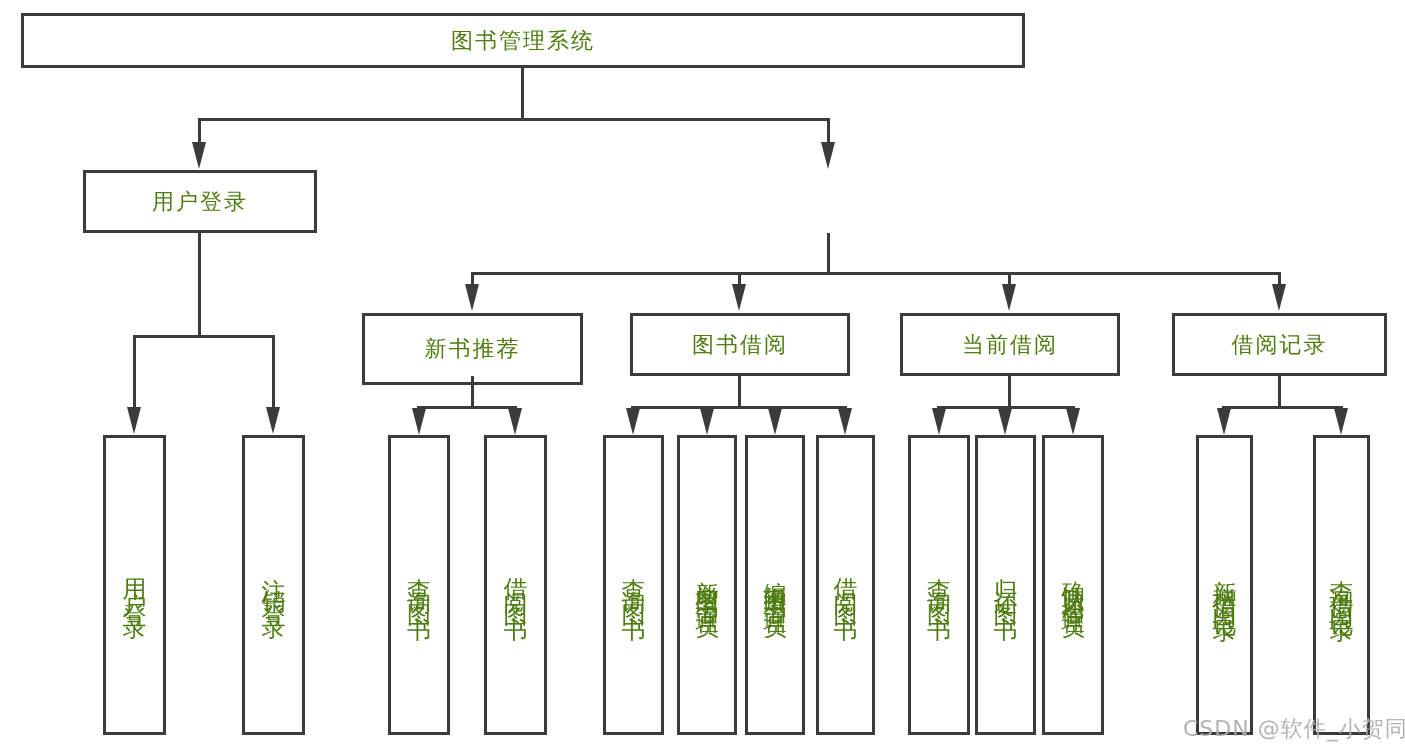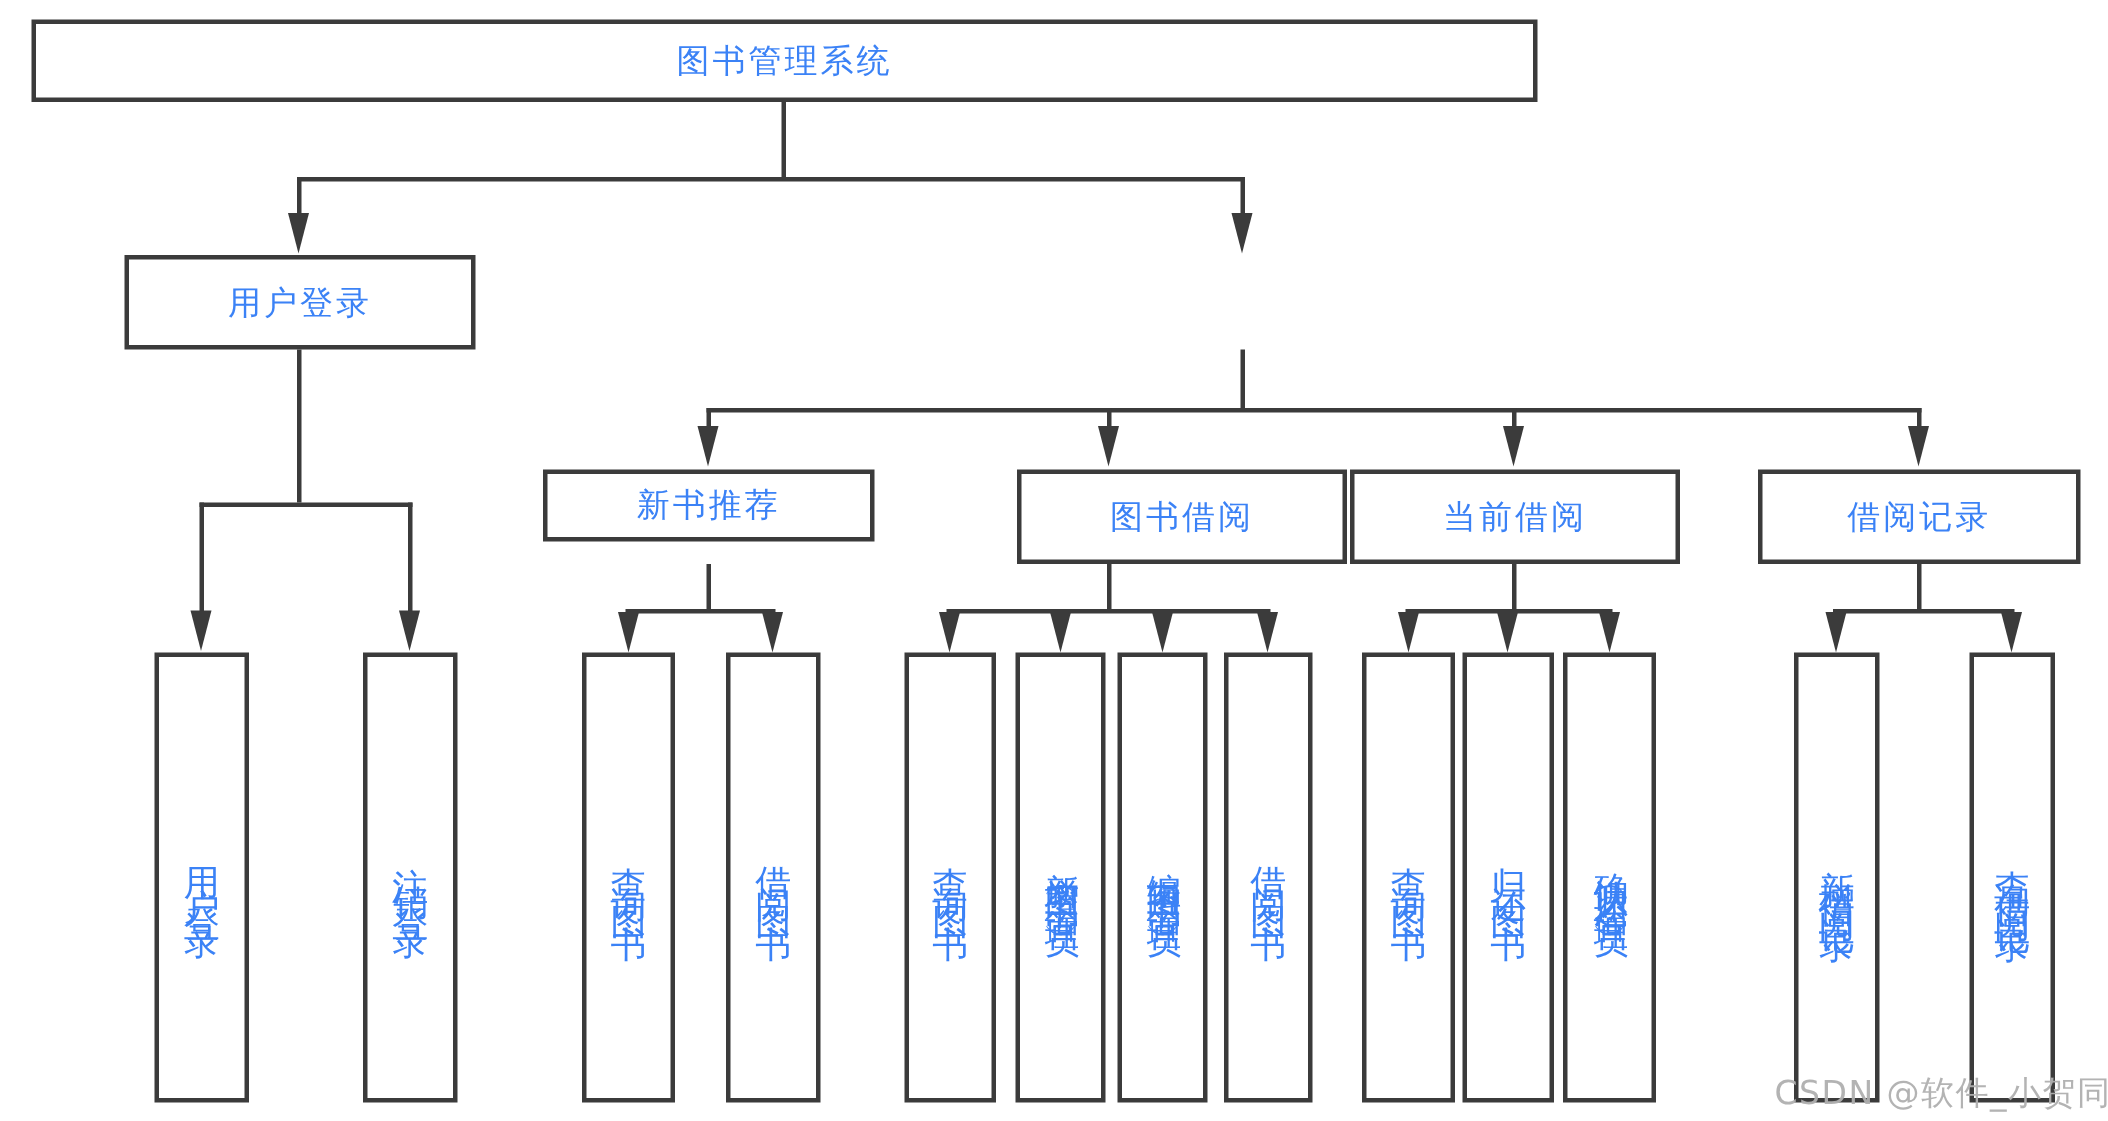--- a/index.html
+++ b/index.html
@@ -11,21 +11,21 @@
     overflow:hidden;
   }
   .box{
     position:absolute;
     background:#ffffff;
     border:3px solid #3b3b3b;
     box-sizing:border-box;
     display:flex;
     align-items:center;
     justify-content:center;
-    color:#3b82f6;
+    color:#4d7c0f;
   }
   .hbox{
     font-size:22px;
     letter-spacing:2px;
     white-space:nowrap;
   }
   .vbox{
     writing-mode:vertical-rl;
     text-orientation:mixed;
     font-size:24px;
@@ -57,22 +57,22 @@
 </style>
 </head>
 <body>
 
 <div class="canvas">
 
   <div class="box hbox" style="left:21px;top:13px;width:1004px;height:55px;">图书管理系统</div>
 
   <div class="box hbox" style="left:83px;top:170px;width:234px;height:63px;">用户登录</div>
 
-  <div class="box hbox" style="left:362px;top:313px;width:221px;height:48px;">新书推荐</div>
-  <div class="box hbox" style="left:630px;top:313px;width:220px;height:63px;margin-left:48px;">图书借阅</div>
+  <div class="box hbox" style="left:362px;top:313px;width:221px;height:72px;">新书推荐</div>
+  <div class="box hbox" style="left:630px;top:313px;width:220px;height:63px;">图书借阅</div>
   <div class="box hbox" style="left:900px;top:313px;width:220px;height:63px;">当前借阅</div>
   <div class="box hbox" style="left:1172px;top:313px;width:215px;height:63px;">借阅记录</div>
 
   <div class="box vbox" style="left:103px;top:435px;width:63px;height:300px;">用户登录</div>
   <div class="box vbox" style="left:242px;top:435px;width:63px;height:300px;">注销登录</div>
 
   <div class="box vbox" style="left:388px;top:435px;width:62px;height:300px;">查询图书</div>
   <div class="box vbox" style="left:484px;top:435px;width:63px;height:300px;">借阅图书</div>
 
   <div class="box vbox" style="left:603px;top:435px;width:61px;height:300px;">查询图书</div>

